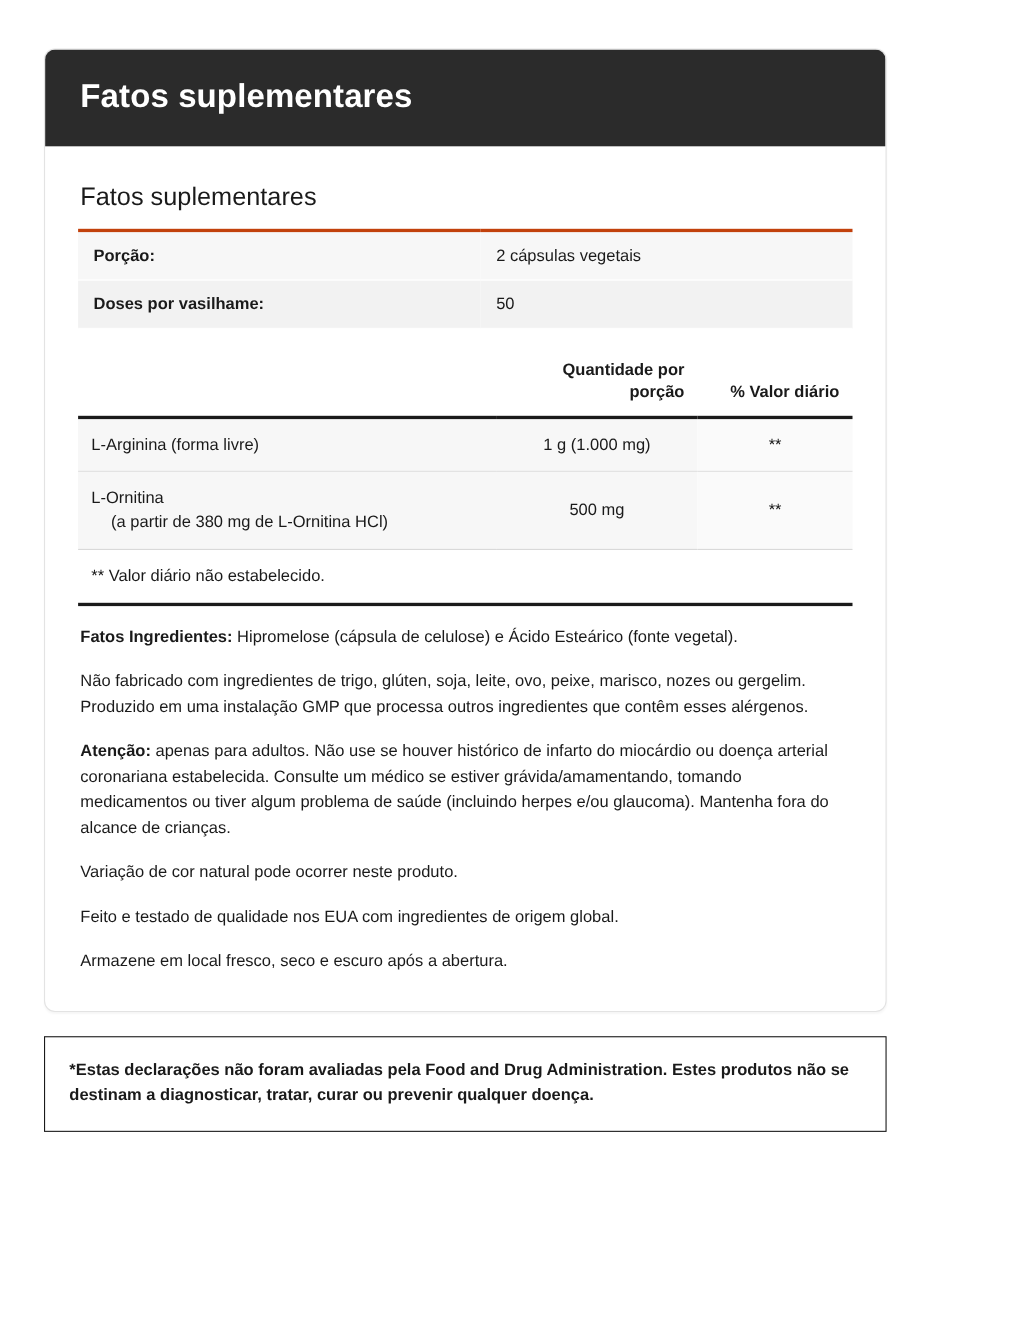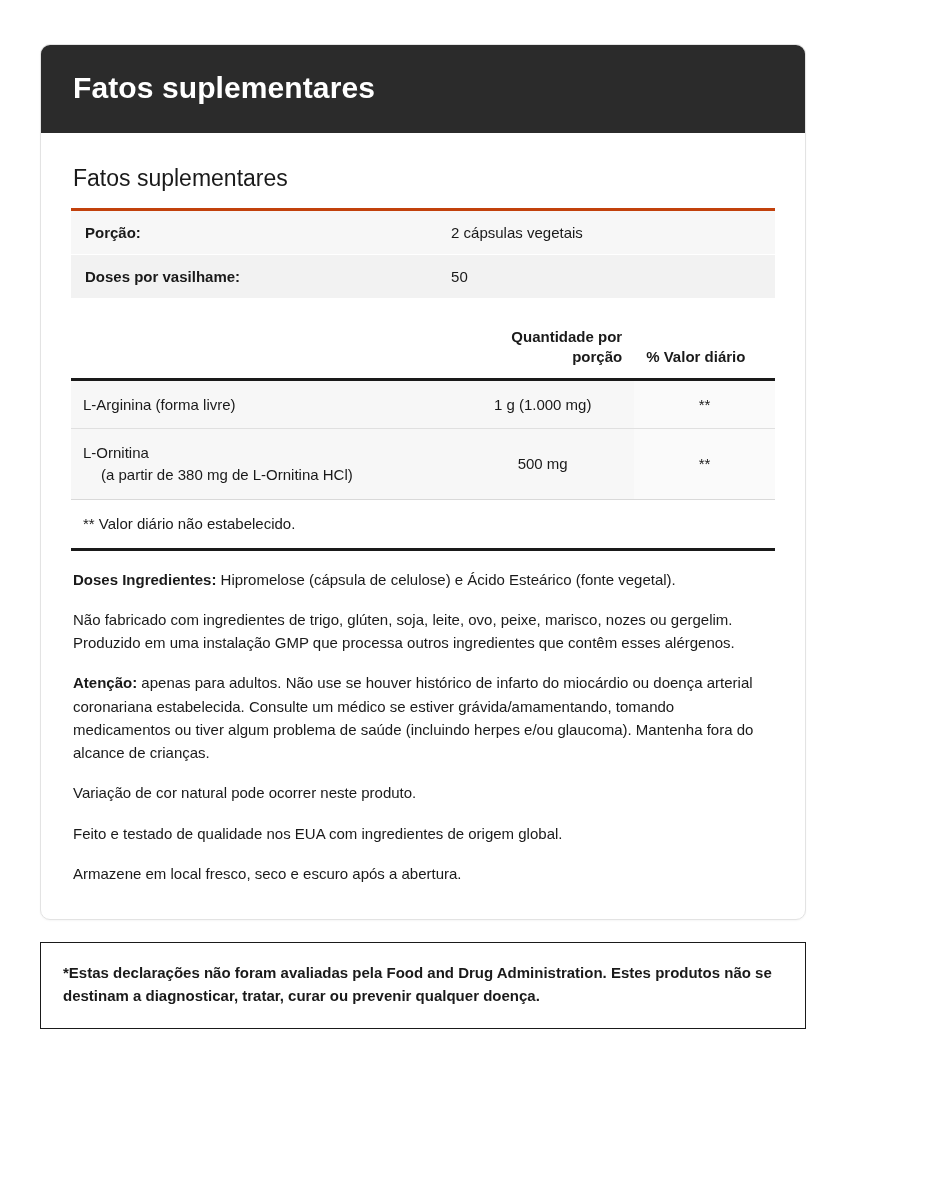--- a/index.html
+++ b/index.html
@@ -85,21 +85,21 @@
   }
   table.amounts th {
     font-weight: bold;
     font-size: 15px;
     padding: 6px 12px 10px 12px;
     vertical-align: bottom;
     line-height: 1.35;
   }
   table.amounts th.c-name { width: 54%; }
   table.amounts th.c-amt  { width: 26%; text-align: right; }
-  table.amounts th.c-dv   { width: 20%; text-align: left; }
+  table.amounts th.c-dv   { width: 20%; text-align: right; }
 
   table.amounts tbody tr td {
     border-top: 3px solid #1a1a1a;
   }
   table.amounts tbody tr + tr td {
     border-top: 1px solid #e0e0e0;
   }
   table.amounts td {
     padding: 13px 12px;
     vertical-align: middle;
@@ -194,21 +194,21 @@
             <td class="c-dv">**</td>
           </tr>
           <tr class="footnote-row">
             <td colspan="3">** Valor diário não estabelecido.</td>
           </tr>
         </tbody>
       </table>
       <div class="rule-bottom"></div>
 
       <p class="para">
-        <b>Doses Ingredientes:</b><span> Hipromelose (cápsula de celulose) e Ácido Esteárico (fonte vegetal).</span>
+        <b>Fatos Ingredientes:</b><span> Hipromelose (cápsula de celulose) e Ácido Esteárico (fonte vegetal).</span>
       </p>
 
       <p class="para">
         <span>Não fabricado com ingredientes de trigo, glúten, soja, leite, ovo, peixe, marisco, nozes ou gergelim. Produzido em uma instalação GMP que processa outros ingredientes que contêm esses alérgenos.</span>
       </p>
 
       <p class="para">
         <b>Atenção:</b><span> apenas para adultos. Não use se houver histórico de infarto do miocárdio ou doença arterial coronariana estabelecida. Consulte um médico se estiver grávida/amamentando, tomando medicamentos ou tiver algum problema de saúde (incluindo herpes e/ou glaucoma). Mantenha fora do alcance de crianças.</span>
       </p>
 

